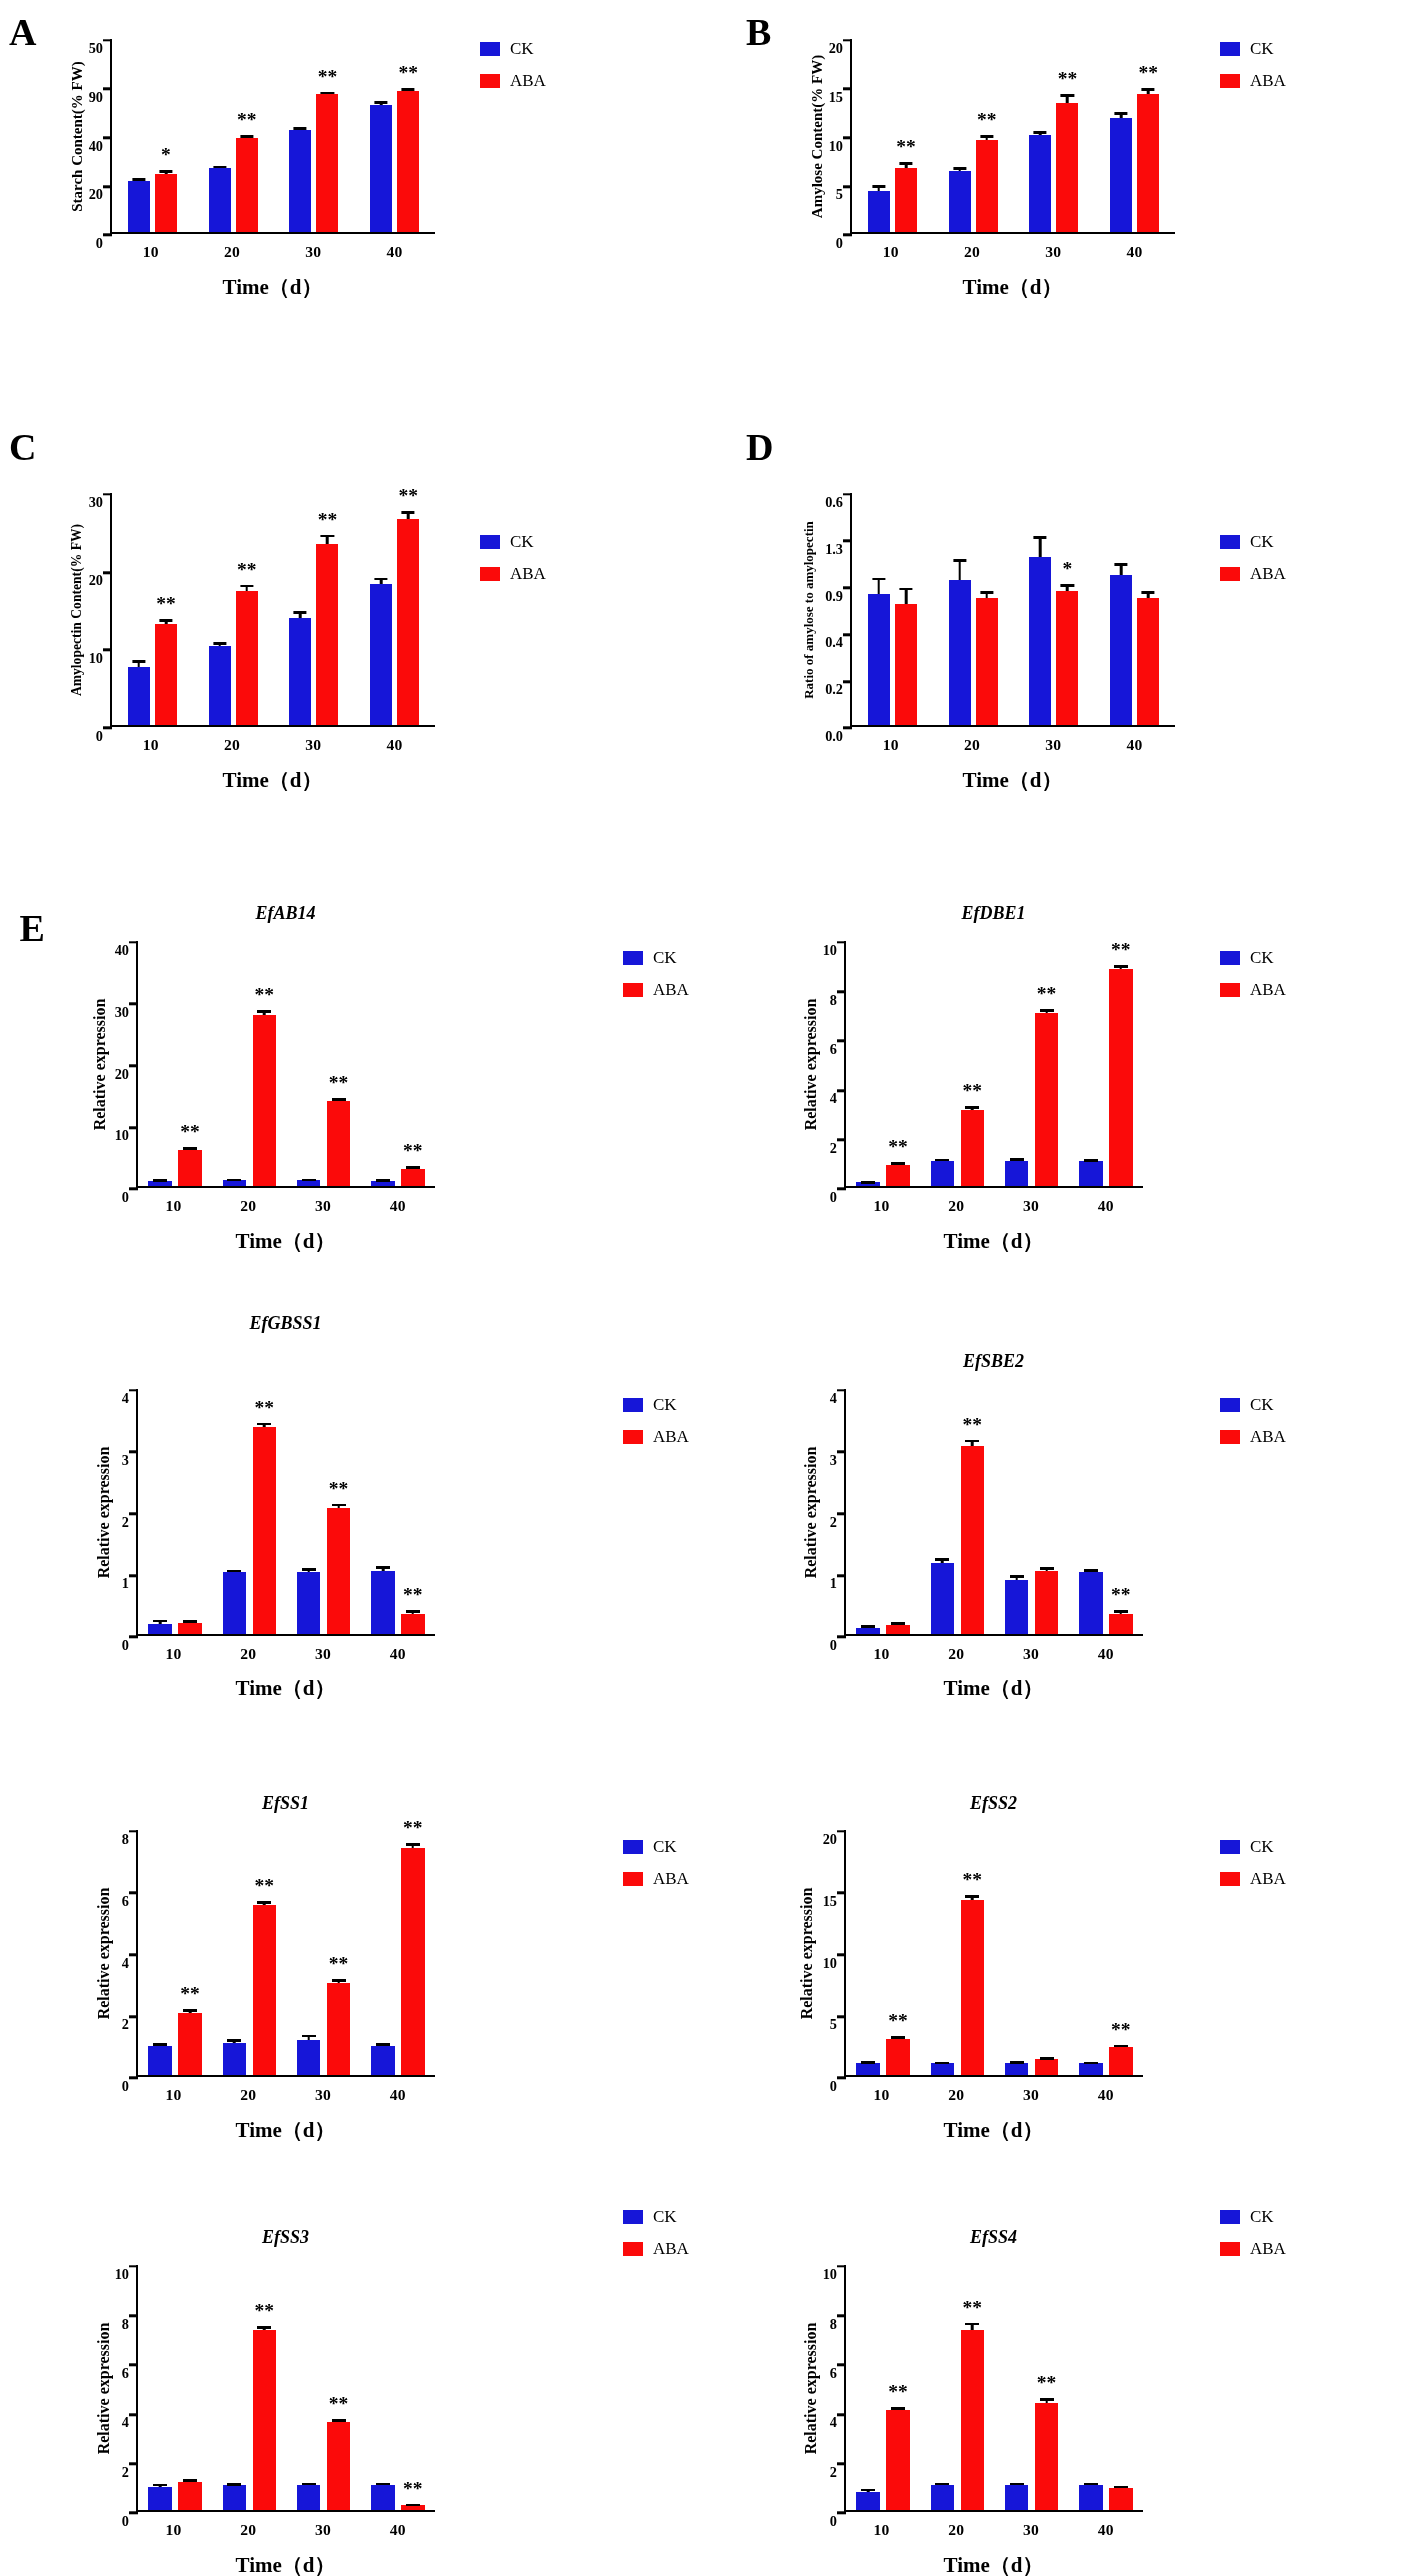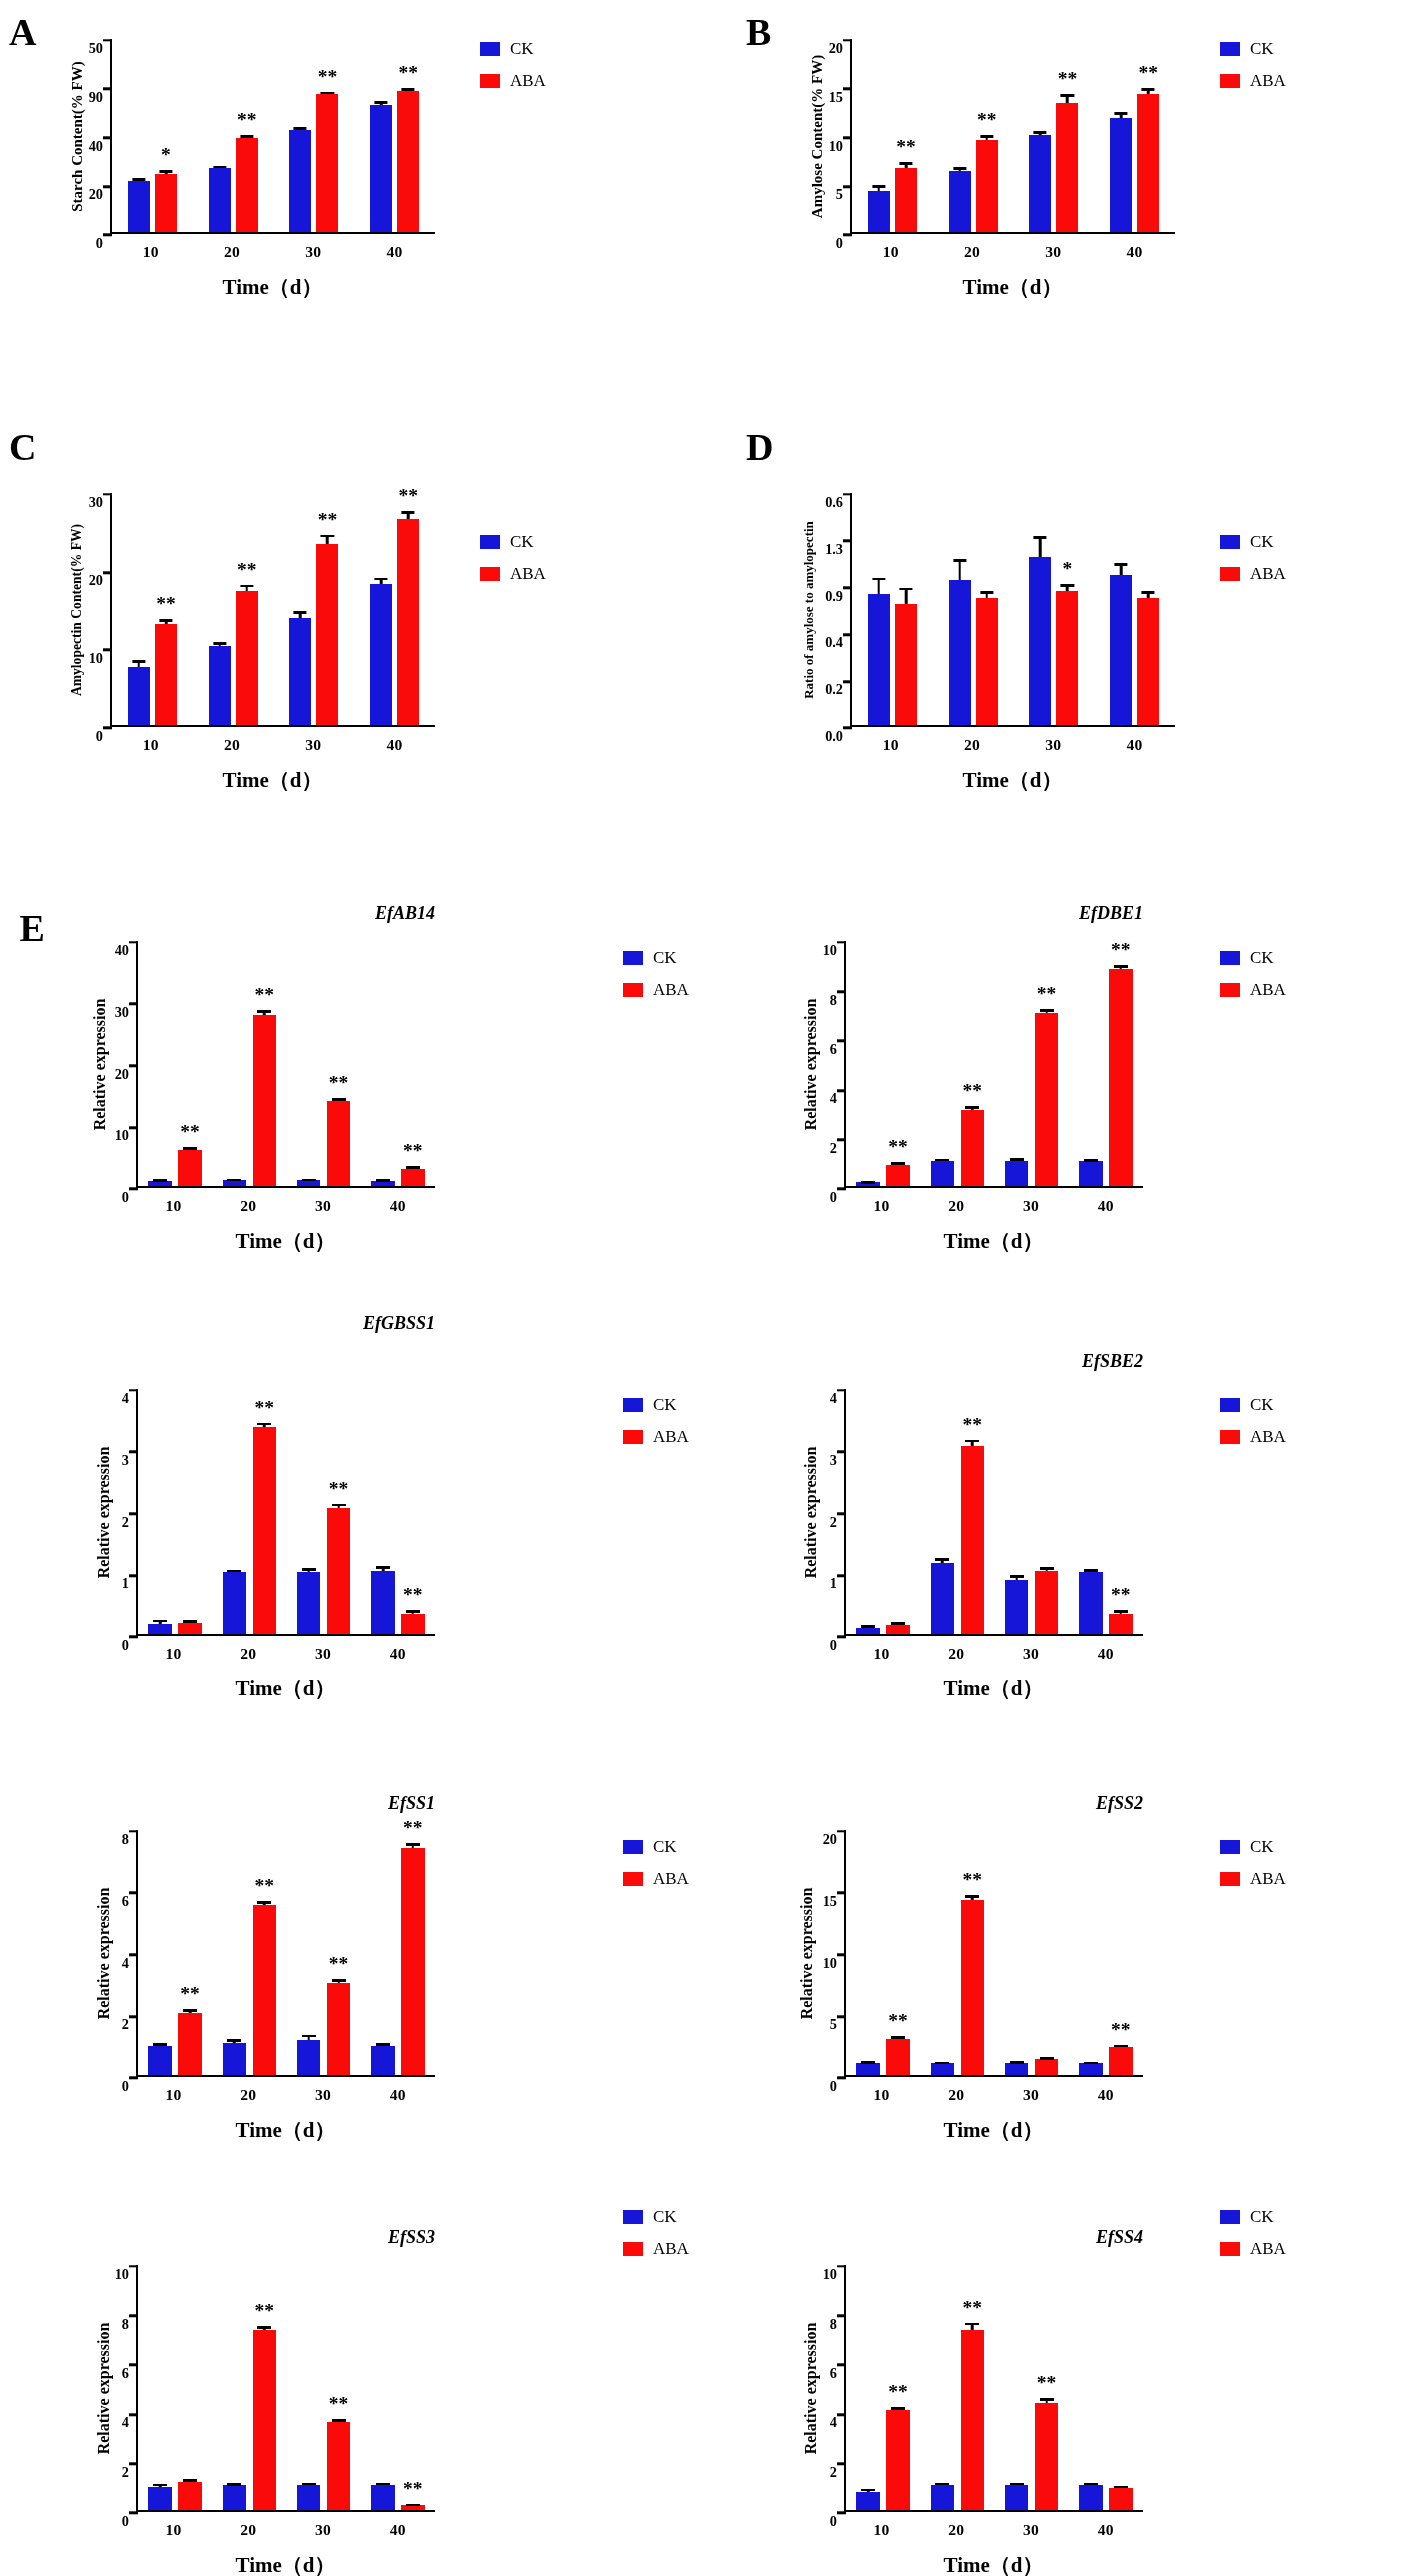--- a/index.html
+++ b/index.html
@@ -1,18 +1,18 @@
 <!DOCTYPE html>
 <html style="font-size:10.4px"><head>
 <meta charset="utf-8">
 <style>
   html,body{margin:0;padding:0;background:#ffffff;}
   body{width:1408px;height:2576px;font-family:"Liberation Serif",serif;color:#000;position:relative;}
   .panel-letter{position:absolute;font-family:"Liberation Serif",serif;font-weight:bold;font-size:38px;line-height:1;}
-  .chart-title{text-align:right;font-style:italic;font-weight:bold;font-family:"Liberation Serif",serif;}
+  .chart-title{text-align:center;font-style:italic;font-weight:bold;font-family:"Liberation Serif",serif;}
   .axis-area{position:relative;border-left:2.6px solid #000;border-bottom:2.6px solid #000;box-sizing:border-box;}
   .ytick{position:absolute;right:100%;transform:translateY(50%);font-weight:bold;font-family:"Liberation Serif",serif;white-space:nowrap;padding-right:9px;}
   .ytickmark{position:absolute;right:100%;width:9px;height:2.6px;background:#000;transform:translateY(1.3px);}
   .xlabelrow{position:absolute;left:0;width:100%;display:flex;}
   .xlabel{flex:1;text-align:center;font-weight:bold;font-family:"Liberation Serif",serif;}
   .groups{position:absolute;left:0;right:0;bottom:0;top:0;display:flex;align-items:flex-end;}
   .group{flex:1;display:flex;align-items:flex-end;justify-content:center;height:100%;position:relative;}
   .bar{position:relative;}
   .bar .err{position:absolute;left:50%;transform:translateX(-50%);width:2.6px;background:#000;}
   .bar .errcap{position:absolute;left:50%;transform:translateX(-50%);height:2.6px;background:#000;}

